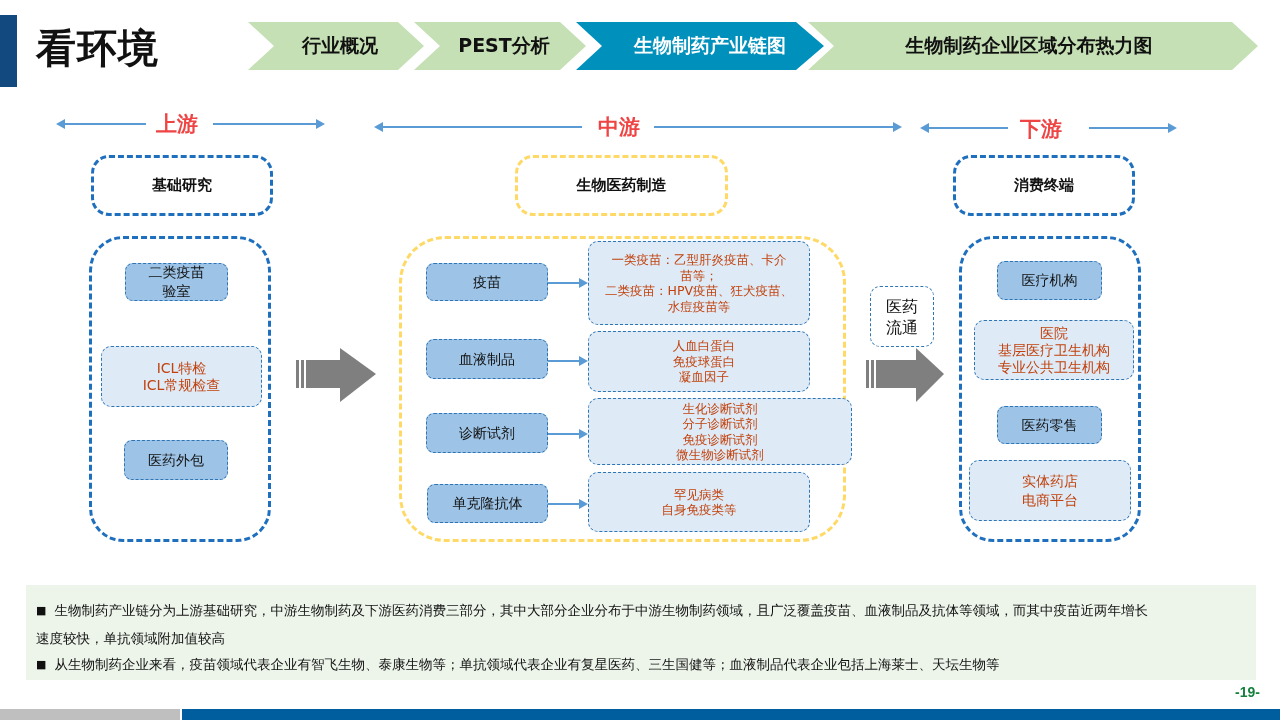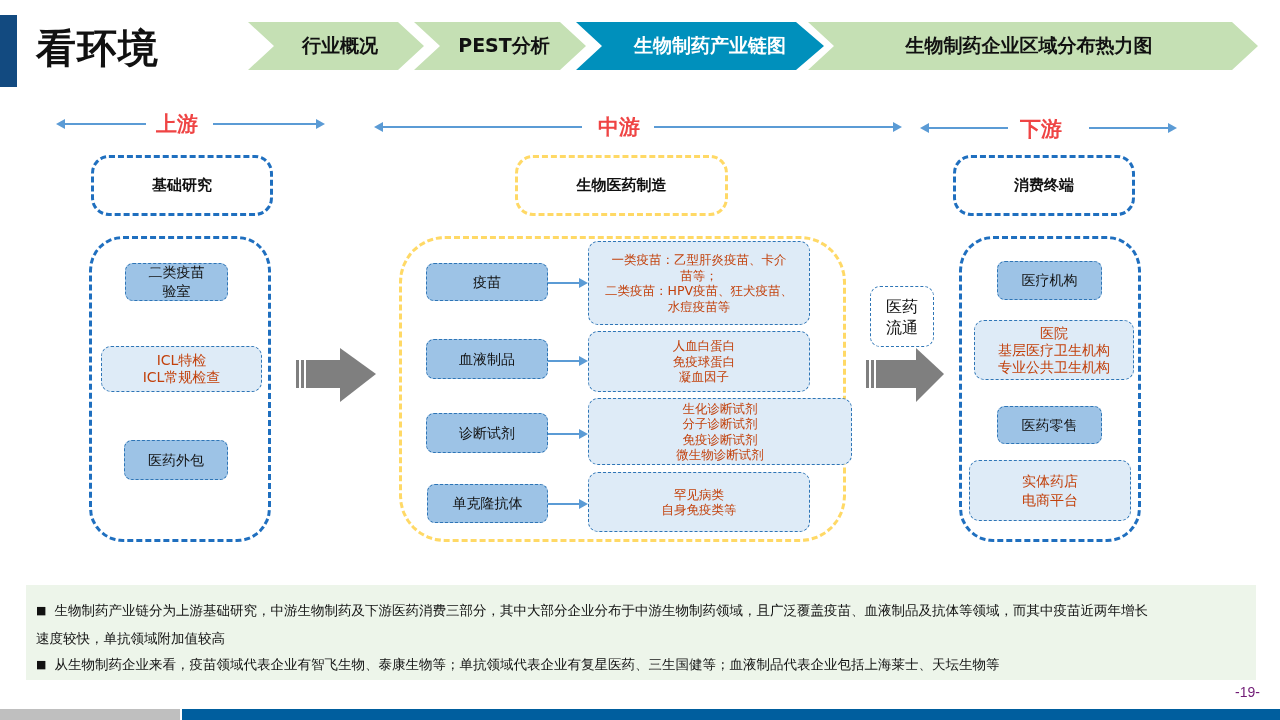--- a/index.html
+++ b/index.html
@@ -35,21 +35,21 @@
 
   .conn { position: absolute; height: 1.5px; background: #5b9bd5; }
   .conn::after { content: ""; position: absolute; right: -2px; top: -4px; border-left: 9px solid #5b9bd5; border-top: 5px solid transparent; border-bottom: 5px solid transparent; }
 
   .big-arrow { position: absolute; }
 
   .notes { position: absolute; left: 26px; top: 585px; width: 1230px; height: 95px; background: #edf5ea; padding: 12px 10px 0 10px; font-size: 13.5px; color: #111; line-height: 26px; }
   .note-line { display: block; }
   .bullet { font-size: 11px; margin-right: 8px; position: relative; top: -1px; }
 
-  .page-num { position: absolute; right: 20px; top: 684px; font-family: "Liberation Sans Narrow", "Liberation Sans", sans-serif; font-weight: normal; font-size: 14px; color: #701a75; }
+  .page-num { position: absolute; right: 20px; top: 684px; font-family: "Liberation Sans Narrow", "Liberation Sans", sans-serif; font-weight: bold; font-size: 14px; color: #15803d; }
   .footer-gray { position: absolute; left: 0; top: 709px; width: 180px; height: 11px; background: #bfbfbf; }
   .footer-blue { position: absolute; left: 182px; top: 709px; width: 1098px; height: 11px; background: #005e9e; }
 </style>
 </head>
 <body>
 
 <div class="title-bar"></div>
 <div class="page-title">看环境</div>
 
 <div class="nav">
@@ -99,21 +99,21 @@
 </div>
 <div class="box dash-blue" style="left:953px; top:155px; width:182px; height:61px;">
   <span class="header-text">消费终端</span>
 </div>
 
 <div class="box big-blue" style="left:89px; top:236px; width:182px; height:306px;"></div>
 <div class="box item-dark" style="left:125px; top:263px; width:103px; height:38px; white-space:pre-line;">
   <span>二类疫苗
 验室</span>
 </div>
-<div class="box item-light" style="left:101px; top:346px; width:161px; height:46px; white-space:pre-line;">
+<div class="box item-light" style="left:101px; top:346px; width:161px; height:61px; white-space:pre-line;">
   <span>ICL特检
 ICL常规检查</span>
 </div>
 <div class="box item-dark" style="left:124px; top:440px; width:104px; height:40px;">
   <span>医药外包</span>
 </div>
 
 <svg class="big-arrow" style="left:296px; top:348px;" width="80" height="56">
   <rect x="0" y="12" width="3" height="28" fill="#7f7f7f"></rect>
   <rect x="5" y="12" width="3" height="28" fill="#7f7f7f"></rect>

